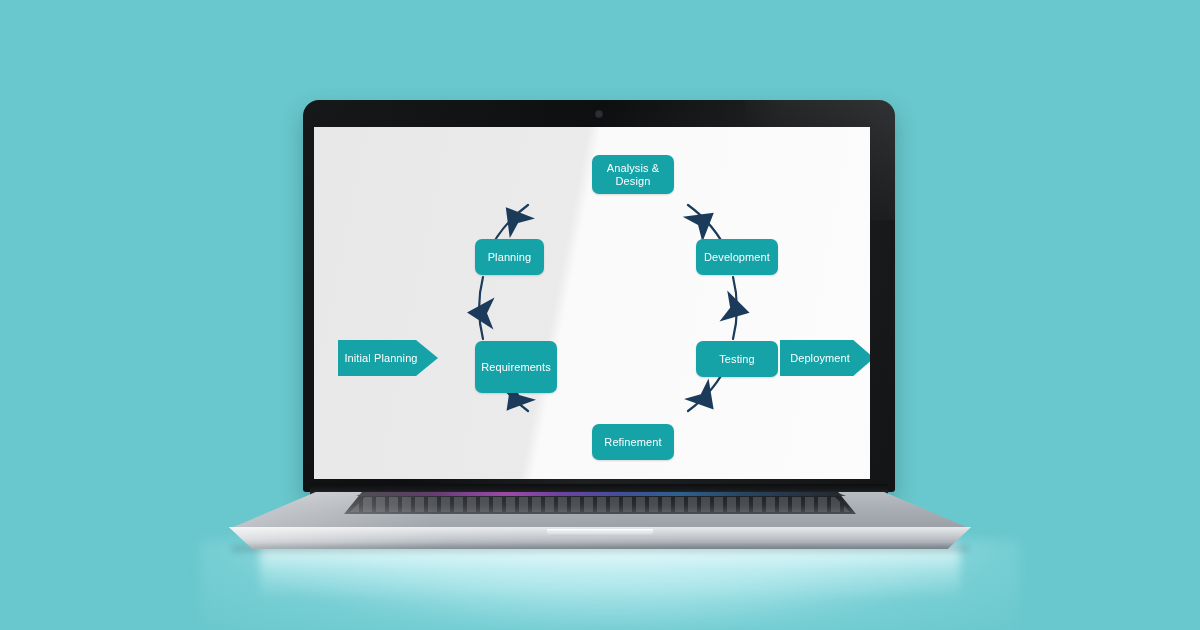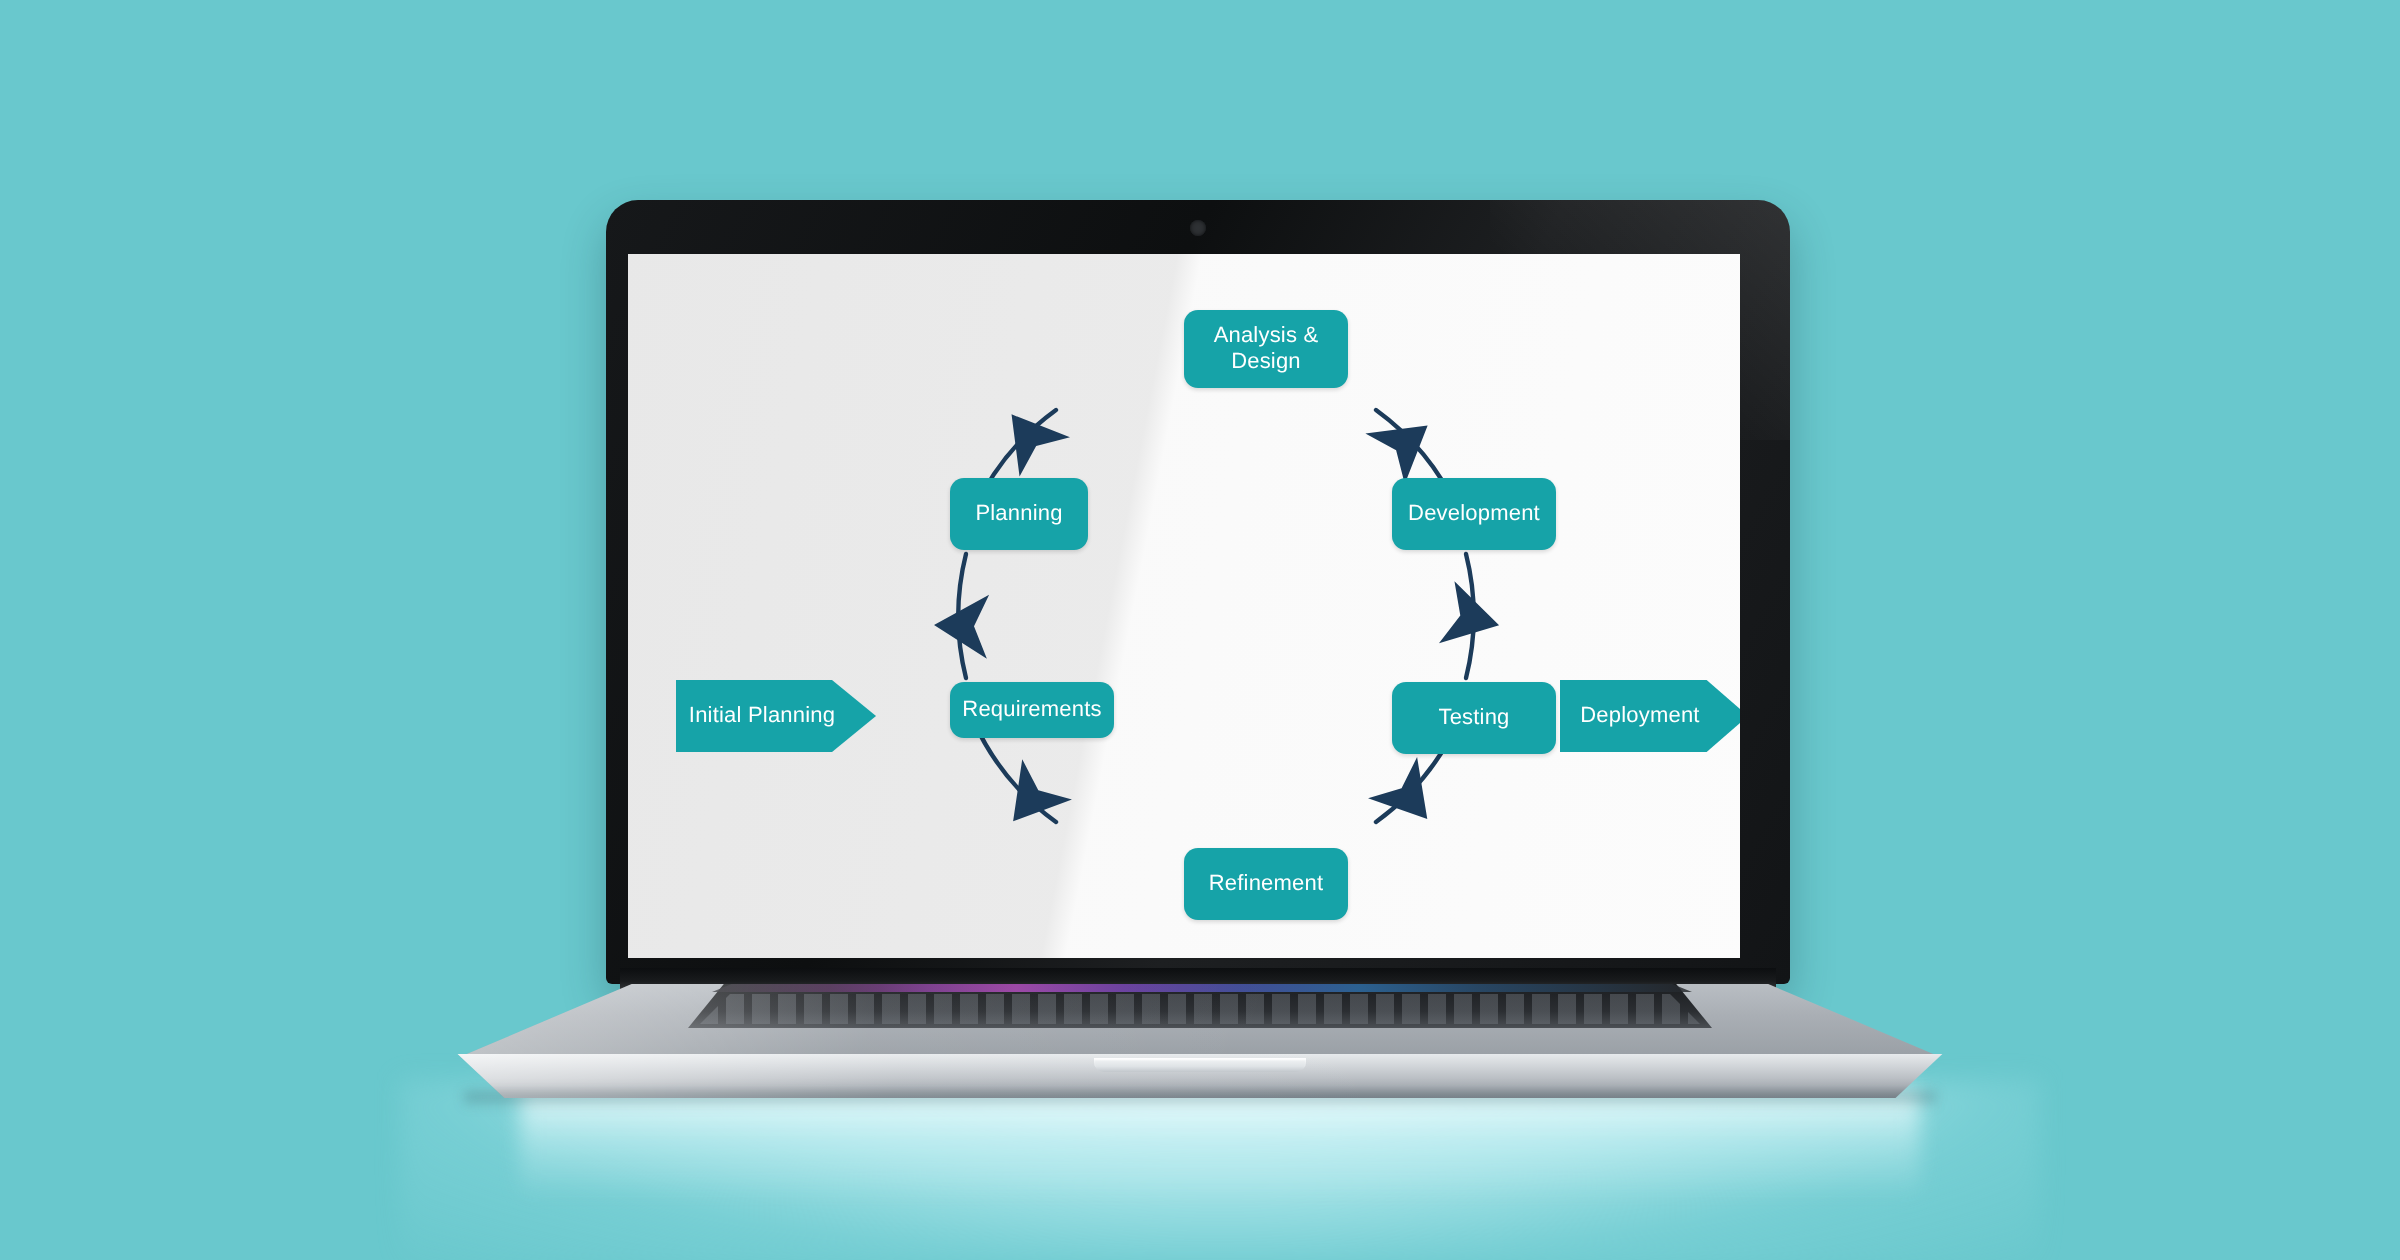--- a/index.html
+++ b/index.html
@@ -329,21 +329,21 @@
           </div>
 
           <div class="node" style="left:382px; top:214px; width:82px; height:36px;">
             <span>Testing</span>
           </div>
 
           <div class="node" style="left:278px; top:297px; width:82px; height:36px;">
             <span>Refinement</span>
           </div>
 
-          <div class="node" style="left:161px; top:214px; width:82px; height:28px;">
+          <div class="node" style="left:161px; top:214px; width:82px; height:52px;">
             <span>Requirements</span>
           </div>
 
           <div class="node" style="left:161px; top:112px; width:69px; height:36px;">
             <span>Planning</span>
           </div>
 
           <div class="banner" style="left:24px; top:213px; width:100px; height:36px;">
             <span>Initial Planning</span>
           </div>

